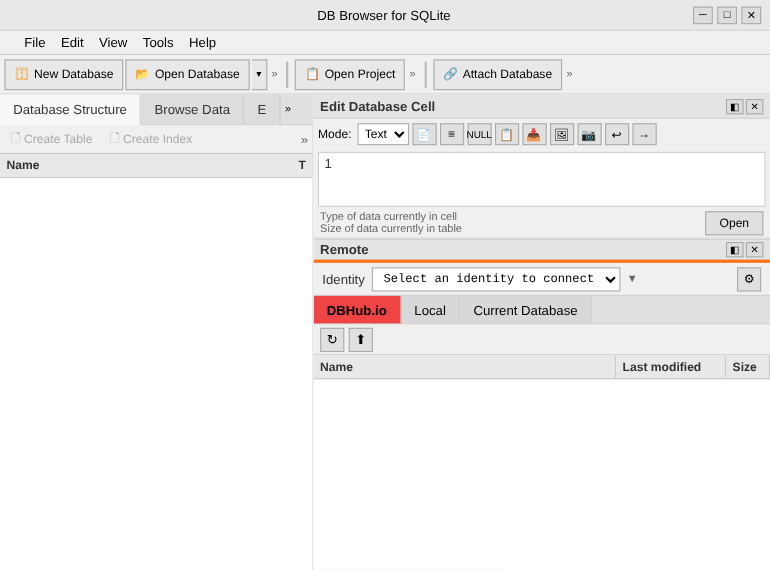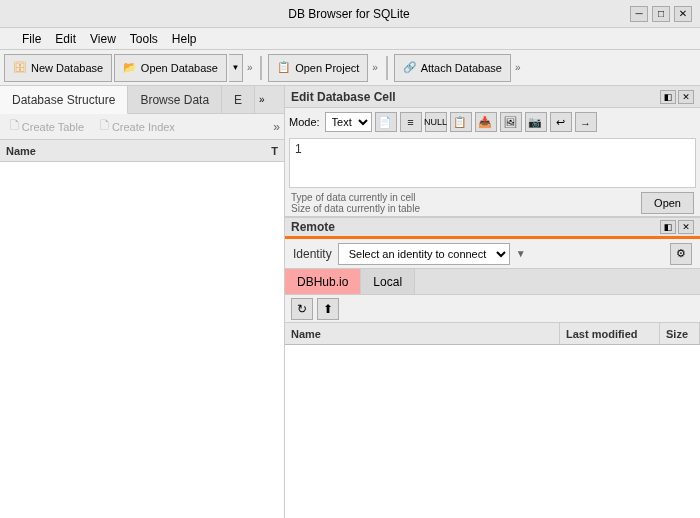--- a/index.html
+++ b/index.html
@@ -329,20 +329,21 @@
       font-size: 12px;
       color: #333;
     }
     .identity-select {
       height: 22px;
       font-size: 11px;
       padding: 0 6px;
       border: 1px solid #aaa;
       background: white;
       min-width: 160px;
+      font-family: Liberation Mono, monospace;
     }
     .identity-btn {
       width: 22px;
       height: 22px;
       background: #e0e0e0;
       border: 1px solid #aaa;
       cursor: pointer;
       display: flex;
       align-items: center;
       justify-content: center;
@@ -359,21 +360,22 @@
     .remote-tab {
       padding: 4px 12px;
       font-size: 12px;
       cursor: pointer;
       border-right: 1px solid #ccc;
       display: flex;
       align-items: center;
       background: #d8d8d8;
     }
     .remote-tab.active {
-      background: #fca5a5;
+      background: #ef4444;
+      font-weight: bold;
     }
 
     .remote-action-bar {
       height: 28px;
       display: flex;
       align-items: center;
       padding: 0 6px;
       gap: 4px;
       background: #f0f0f0;
       border-bottom: 1px solid #ccc;
@@ -558,20 +560,23 @@
         <div class="identity-btn">⚙</div>
       </div>
 
       <div class="remote-tabs">
         <div class="remote-tab active">
           <span>DBHub.io</span>
         </div>
         <div class="remote-tab">
           <span>Local</span>
         </div>
+        <div class="remote-tab">
+          <span>Current Database</span>
+        </div>
       </div>
 
       <div class="remote-action-bar">
         <div class="remote-action-btn">↻</div>
         <div class="remote-action-btn">⬆</div>
       </div>
 
       <div class="remote-table-header">
         <div class="rtc rtc-name">Name</div>
         <div class="rtc rtc-modified">Last modified</div>

